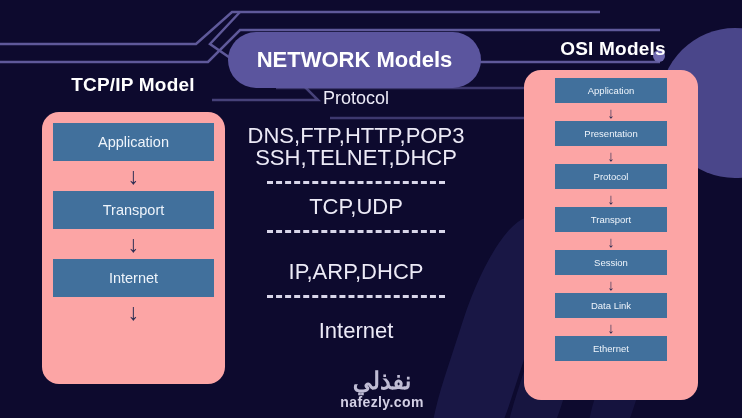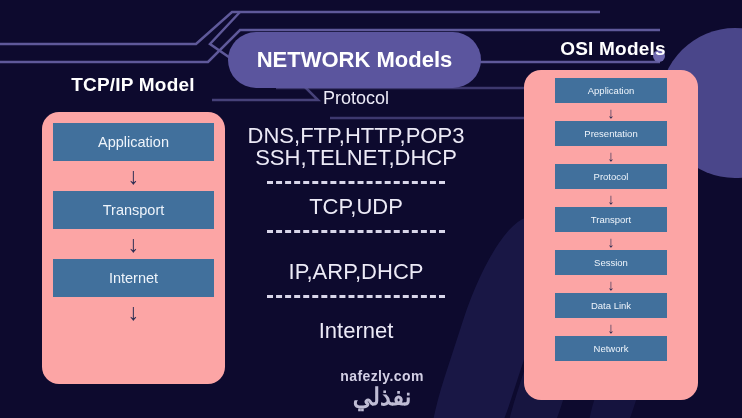--- a/index.html
+++ b/index.html
@@ -297,22 +297,22 @@
       <div class="layer-box">Presentation</div>
       <div class="arrow">↓</div>
       <div class="layer-box">Protocol</div>
       <div class="arrow">↓</div>
       <div class="layer-box">Transport</div>
       <div class="arrow">↓</div>
       <div class="layer-box">Session</div>
       <div class="arrow">↓</div>
       <div class="layer-box">Data Link</div>
       <div class="arrow">↓</div>
-      <div class="layer-box">Network</div>
+      <div class="layer-box">Ethernet</div>
     </div>
   </div>
 
   <div id="watermark">
+    <div id="wm-arabic">نفذلي</div>
     <div id="wm-domain">nafezly.com</div>
-    <div id="wm-arabic">نفذلي</div>
   </div>
 
 </div>
 
 </body></html>

